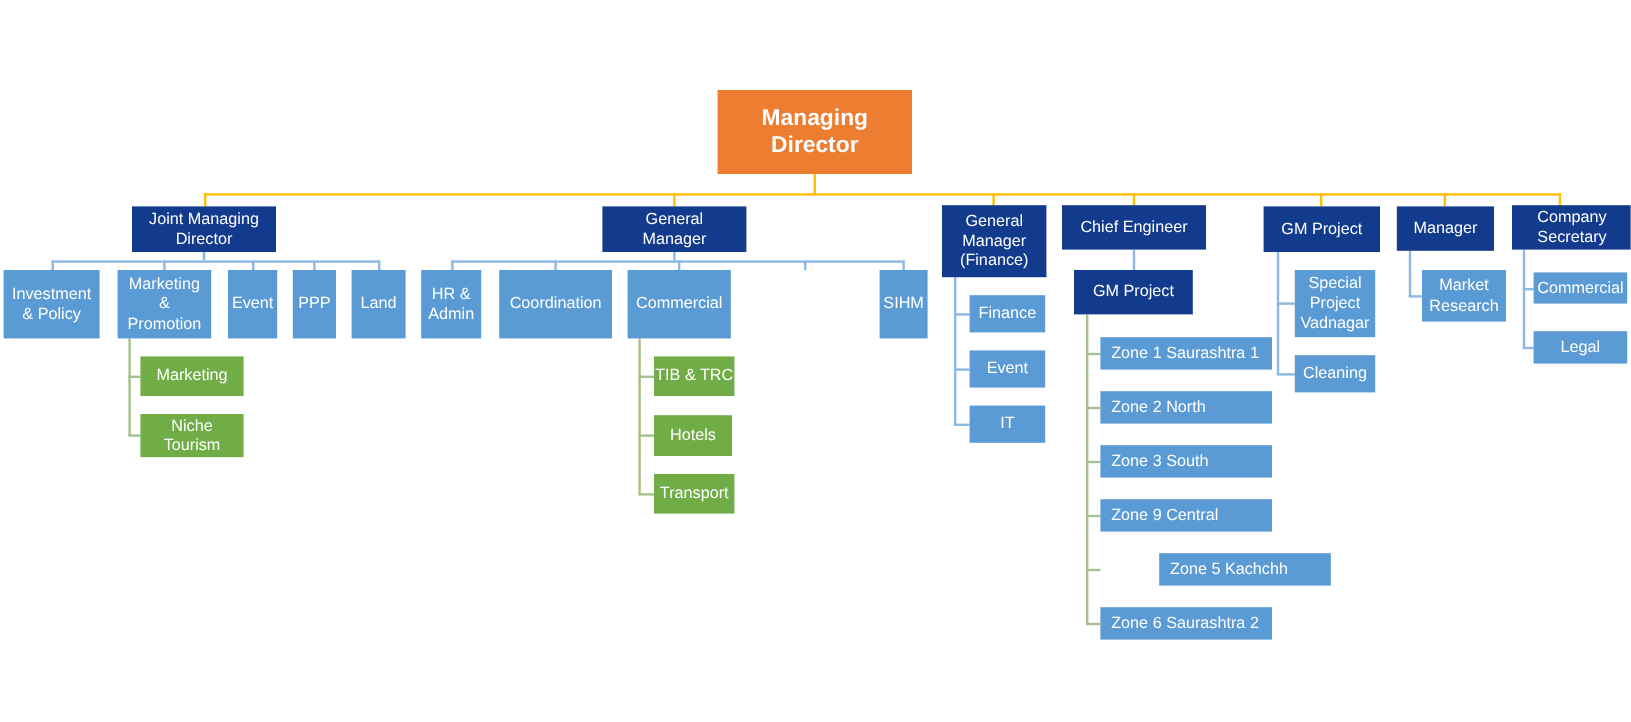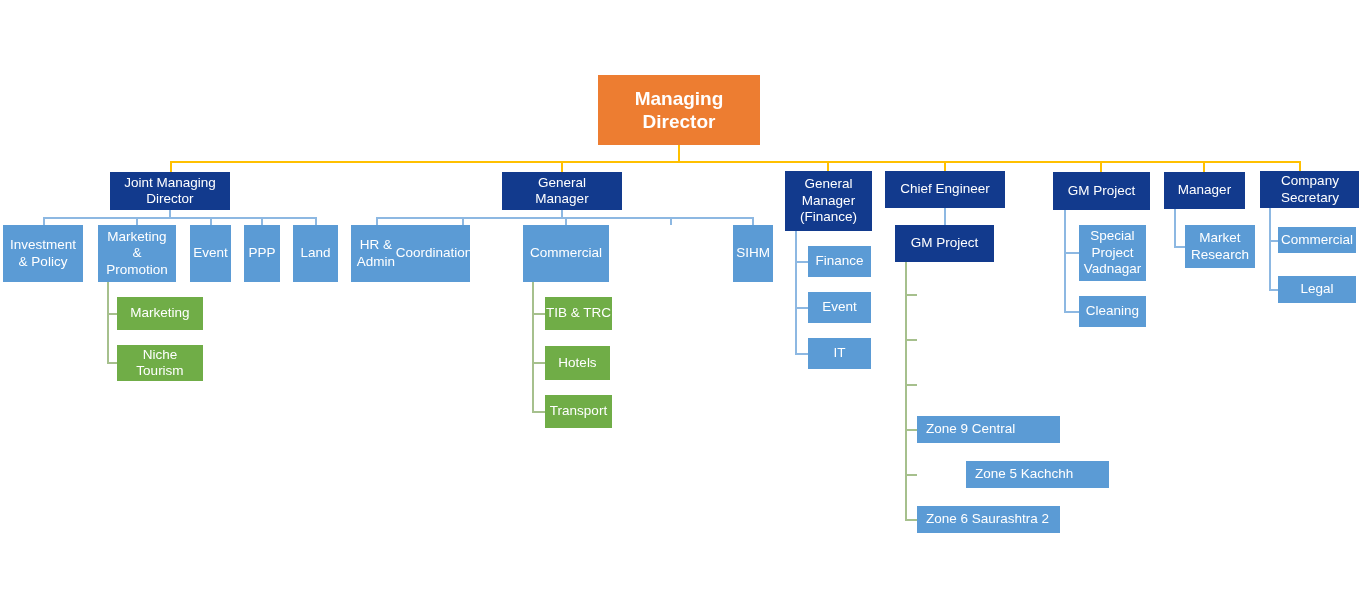--- a/index.html
+++ b/index.html
@@ -108,32 +108,35 @@
   <div class="box l3" style="left:190px;top:225px;width:41px;height:57px">Event</div>
   <div class="box l3" style="left:244px;top:225px;width:36px;height:57px">PPP</div>
   <div class="box l3" style="left:293px;top:225px;width:45px;height:57px">Land</div>
 
   <div class="box green" style="left:117px;top:297px;width:86px;height:33px">Marketing</div>
   <div class="box green" style="left:117px;top:345px;width:86px;height:36px">Niche
 Tourism</div>
 
   <div class="box l3" style="left:351px;top:225px;width:50px;height:57px">HR &amp;
 Admin</div>
-  <div class="box l3" style="left:398px;top:225px;width:72px;height:57px">Coordination</div>
+  <div class="box l3" style="left:416px;top:225px;width:94px;height:57px">Coordination</div>
   <div class="box l3" style="left:523px;top:225px;width:86px;height:57px">Commercial</div>
   <div class="box l3" style="left:733px;top:225px;width:40px;height:57px">SIHM</div>
 
   <div class="box green" style="left:545px;top:297px;width:67px;height:33px">TIB &amp; TRC</div>
   <div class="box green" style="left:545px;top:346px;width:65px;height:34px">Hotels</div>
   <div class="box green" style="left:545px;top:395px;width:67px;height:33px">Transport</div>
 
   <div class="box l3" style="left:808px;top:246px;width:63px;height:31px">Finance</div>
   <div class="box l3" style="left:808px;top:292px;width:63px;height:31px">Event</div>
   <div class="box l3" style="left:808px;top:338px;width:63px;height:31px">IT</div>
 
+  <div class="box l3 zone" style="left:917px;top:281px;width:143px;height:27px">Zone 1 Saurashtra 1</div>
+  <div class="box l3 zone" style="left:917px;top:326px;width:143px;height:27px">Zone 2 North</div>
+  <div class="box l3 zone" style="left:917px;top:371px;width:143px;height:27px">Zone 3 South</div>
   <div class="box l3 zone" style="left:917px;top:416px;width:143px;height:27px">Zone 9 Central</div>
   <div class="box l3 zone" style="left:966px;top:461px;width:143px;height:27px">Zone 5 Kachchh</div>
   <div class="box l3 zone" style="left:917px;top:506px;width:143px;height:27px">Zone 6 Saurashtra 2</div>
 
   <div class="box l3" style="left:1079px;top:225px;width:67px;height:56px">Special
 Project
 Vadnagar</div>
   <div class="box l3" style="left:1079px;top:296px;width:67px;height:31px">Cleaning</div>
 
   <div class="box l3" style="left:1185px;top:225px;width:70px;height:43px">Market

